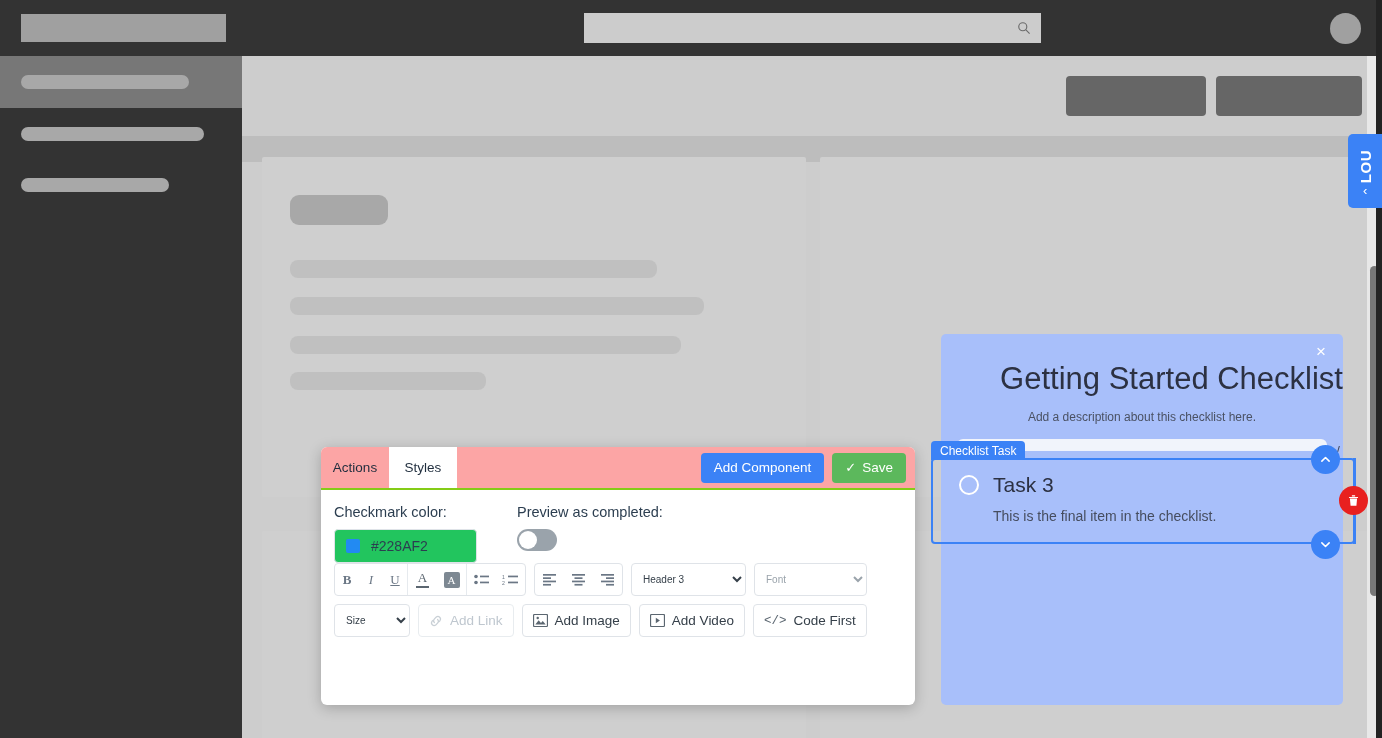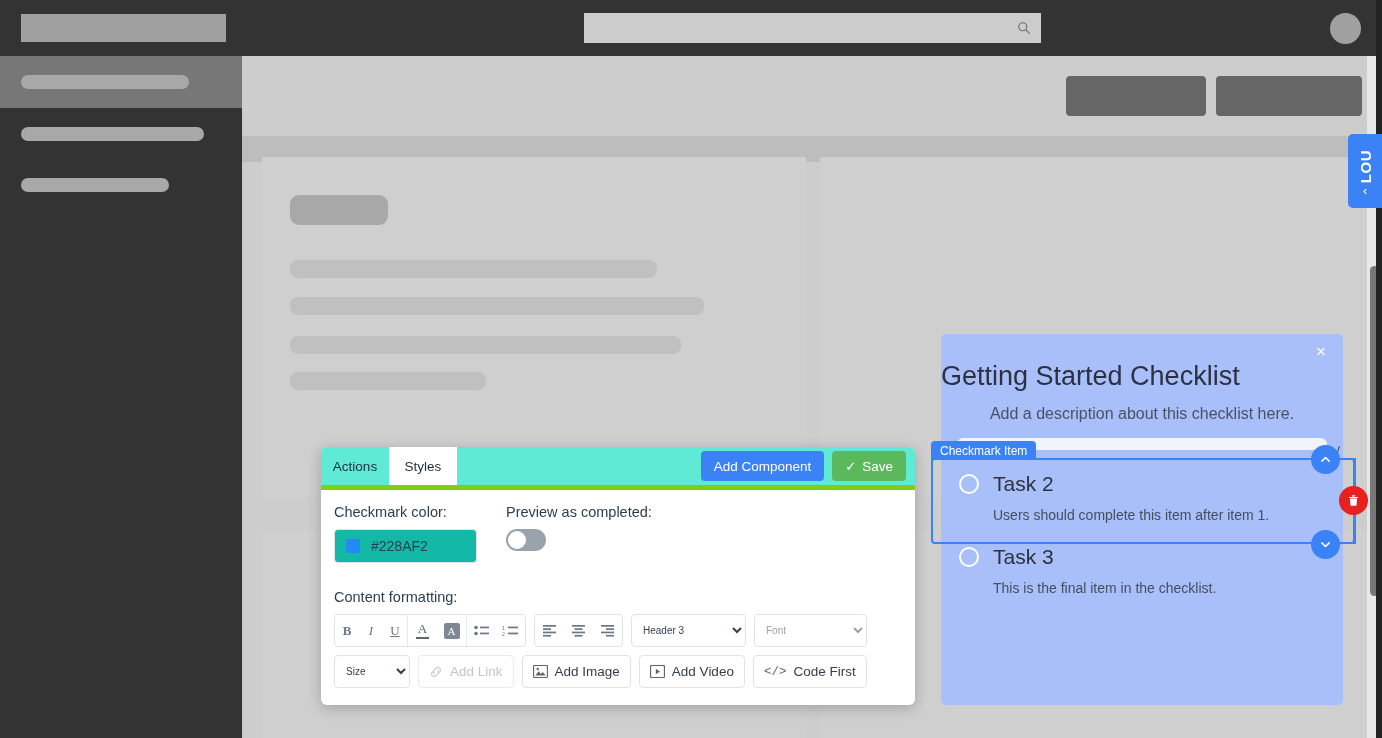--- a/index.html
+++ b/index.html
@@ -97,23 +97,23 @@
   #lou-tab .lou-chev { font-size: 13px; font-weight: normal; display: block; transform: rotate(90deg); }
 
   
   #editor-panel {
     position: absolute; left: 321px; top: 447px; width: 594px; height: 258px;
     background: #ffffff; border-radius: 6px;
     box-shadow: 0 3px 14px rgba(0,0,0,.22);
     overflow: hidden;
   }
   .ed-tabbar {
-    position: relative; height: 43px; background: #5eead4;
+    position: relative; height: 43px; background: #fca5a5;
     display: flex; align-items: stretch;
-    border-bottom: 5px solid #84cc16;
+    border-bottom: 2px solid #84cc16;
   }
   .ed-tab {
     width: 68px; display: flex; align-items: center; justify-content: center;
     font-size: 13.5px; color: #1f2d3d; cursor: pointer;
     background: transparent;
   }
   .ed-tab.active { background: #ffffff; }
   .ed-actions { margin-left: auto; display: flex; align-items: center; gap: 8px; padding-right: 9px; }
   .btn-add-component {
     background: #3b82f6; color: #fff; border: none; border-radius: 4px;
@@ -122,29 +122,29 @@
   }
   .btn-save {
     background: #5cb85c; color: #fff; border: none; border-radius: 4px;
     height: 30px; padding: 0 13px; font-size: 13.5px; cursor: pointer;
     display: flex; align-items: center; gap: 6px;
     font-family: "Liberation Sans", sans-serif;
   }
   .btn-save .check { font-size: 13px; }
 
   .ed-body { padding: 14px 13px 0 13px; }
-  .ed-row { display: flex; gap: 0; }
+  .ed-row { display: flex; gap: 11px; }
   .ed-field-label {
     font-size: 14.5px; color: #2c3e50; margin-bottom: 9px; display: block;
   }
   .ed-col-color { width: 172px; }
   .ed-col-toggle { width: 200px; }
   .color-input {
     width: 143px; height: 34px; border: 1px solid #dfe3e8; border-radius: 4px;
-    background: #14b8a6; display: flex; align-items: center; gap: 11px; padding: 0 11px;
+    background: #22c55e; display: flex; align-items: center; gap: 11px; padding: 0 11px;
     cursor: pointer;
   }
   .color-swatch { width: 14px; height: 14px; background: #228AF2; border-radius: 2px; flex: none; }
   .color-value { font-size: 14px; color: #2c3e50; }
   .toggle {
     width: 40px; height: 22px; border-radius: 11px; background: #9aa3ab;
     position: relative; cursor: pointer;
   }
   .toggle .knob {
     position: absolute; left: 2px; top: 2px; width: 18px; height: 18px;
@@ -200,24 +200,24 @@
   
   #checklist {
     position: absolute; left: 941px; top: 334px; width: 402px; height: 371px;
     background: #a8bffa; border-radius: 5px; overflow: hidden;
   }
   .cl-close {
     position: absolute; right: 12px; top: 8px; width: 20px; height: 20px;
     color: #ffffff; font-size: 17px; line-height: 20px; text-align: center; cursor: pointer;
   }
   .cl-title {
-    text-align: left; font-size: 27px; color: #2c3142; margin-top: 27px; font-weight: normal;
+    text-align: right; font-size: 31px; color: #2c3142; margin-top: 27px; font-weight: normal;
   }
   .cl-desc {
-    text-align: center; font-size: 16px; color: #4a5163; margin-top: 13px;
+    text-align: center; font-size: 12px; color: #4a5163; margin-top: 13px;
   }
   .cl-progress-track {
     margin: 15px 16px 0 16px; height: 12px; background: #f1f4fb; border-radius: 6px;
   }
   .cl-progress-count {
     position: absolute; right: 42px; top: 443px; font-size: 13px; color: #3d4457;
   }
 
   .cl-items { margin-top: 22px; }
   .cl-item { padding: 0 18px; }
@@ -326,41 +326,34 @@
 </div>
 
 <div id="checklist">
   <div class="cl-close">×</div>
   <div class="cl-title">Getting Started Checklist</div>
   <div class="cl-desc">Add a description about this checklist here.</div>
   <div class="cl-progress-track"></div>
 
   <div class="cl-items">
 
-    <div class="cl-item it2">
-      <div class="cl-item-head">
-        <div class="cl-radio"></div>
-        <div class="cl-item-title">Task 2</div>
-      </div>
-      <div class="cl-item-desc">Users should complete this item after item 1.</div>
-    </div>
 
     <div class="cl-item it3">
       <div class="cl-item-head">
         <div class="cl-radio"></div>
         <div class="cl-item-title">Task 3</div>
       </div>
       <div class="cl-item-desc">This is the final item in the checklist.</div>
     </div>
   </div>
 </div>
 
 <div class="cl-progress-count">0 /</div>
 
-<div id="sel-badge">Checkmark Item</div>
+<div id="sel-badge">Checklist Task</div>
 <div id="sel-box"></div>
 <div class="sel-rail"></div>
 <div class="sel-chev up">
   <svg viewBox="0 0 16 16" width="13" height="13">
     <polyline points="3.5,10 8,5.5 12.5,10" fill="none" stroke="#ffffff" stroke-width="1.9" stroke-linecap="round" stroke-linejoin="round"></polyline>
   </svg>
 </div>
 <div class="sel-chev down">
   <svg viewBox="0 0 16 16" width="13" height="13">
     <polyline points="3.5,6 8,10.5 12.5,6" fill="none" stroke="#ffffff" stroke-width="1.9" stroke-linecap="round" stroke-linejoin="round"></polyline>
@@ -396,21 +389,20 @@
         </div>
       </div>
       <div class="ed-col-toggle">
         <span class="ed-field-label">Preview as completed:</span>
         <div class="toggle">
           <div class="knob"></div>
         </div>
       </div>
     </div>
 
-    <div class="ed-format-label">Content formatting:</div>
 
     <div class="tb-row">
       <div class="tb-group">
         <button class="tb-btn">
             <span class="g-b">B</span>
           </button>
         <button class="tb-btn">
             <span class="g-i">I</span>
           </button>
         <button class="tb-btn">

